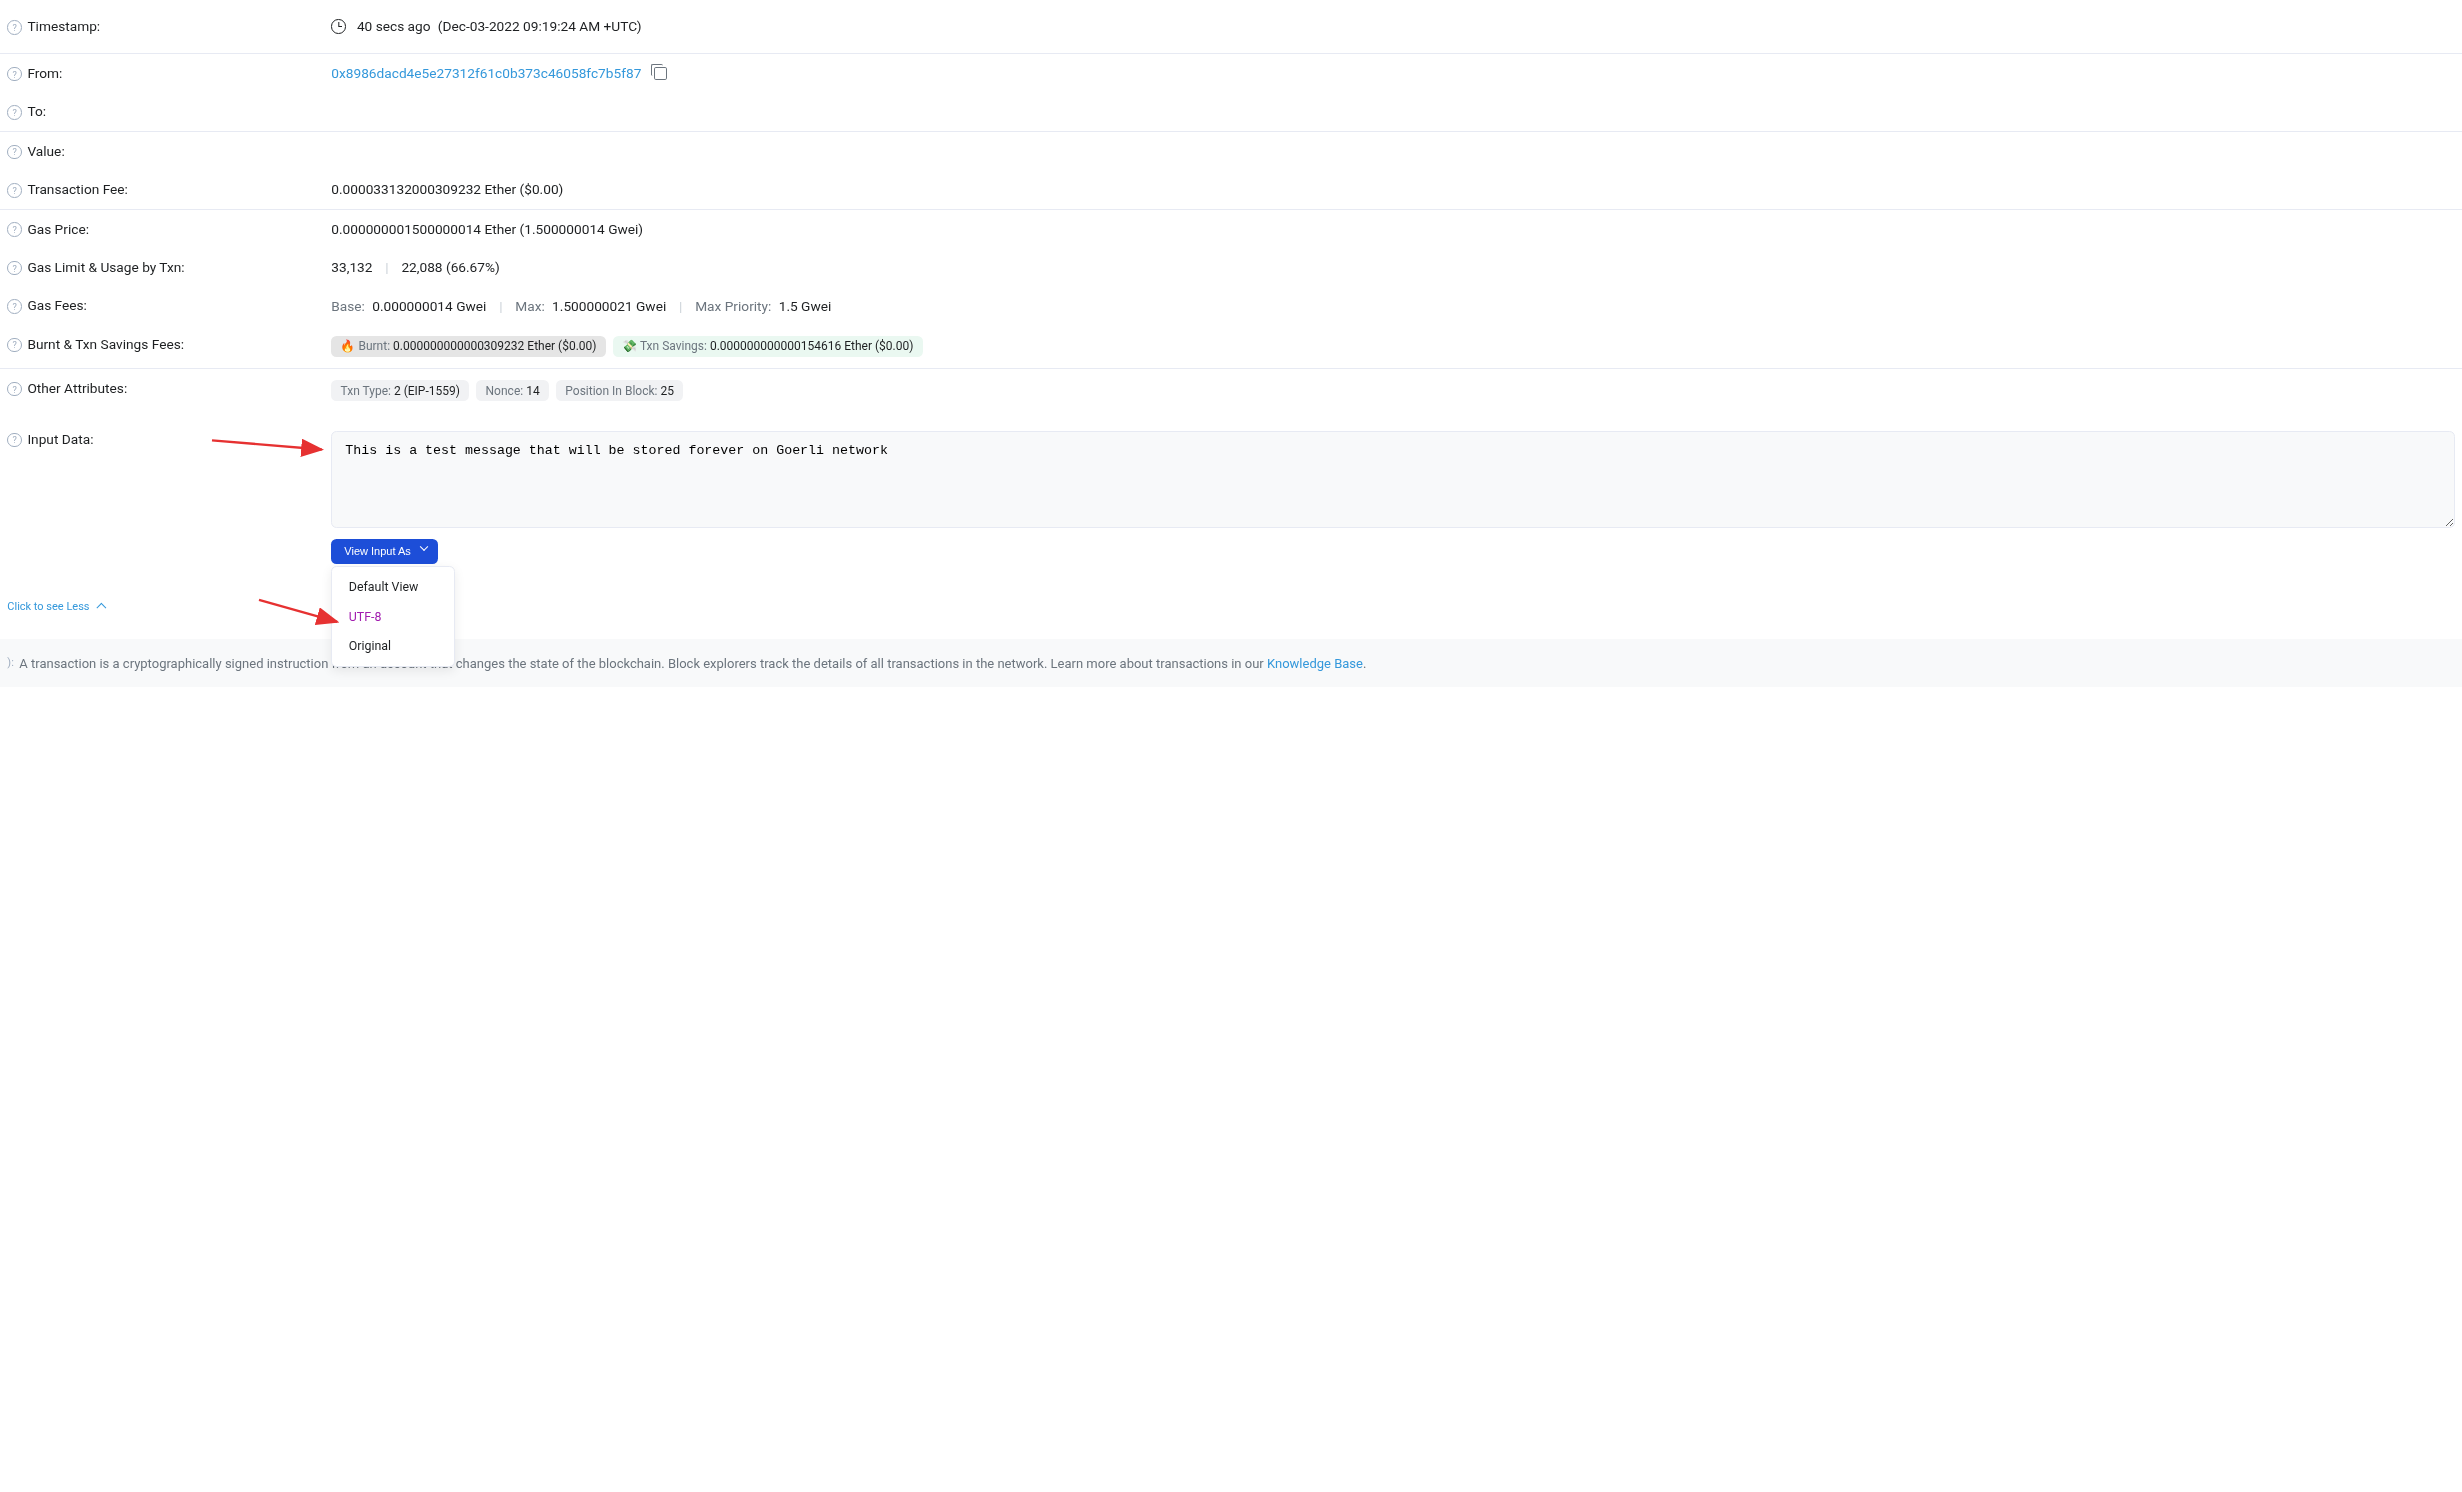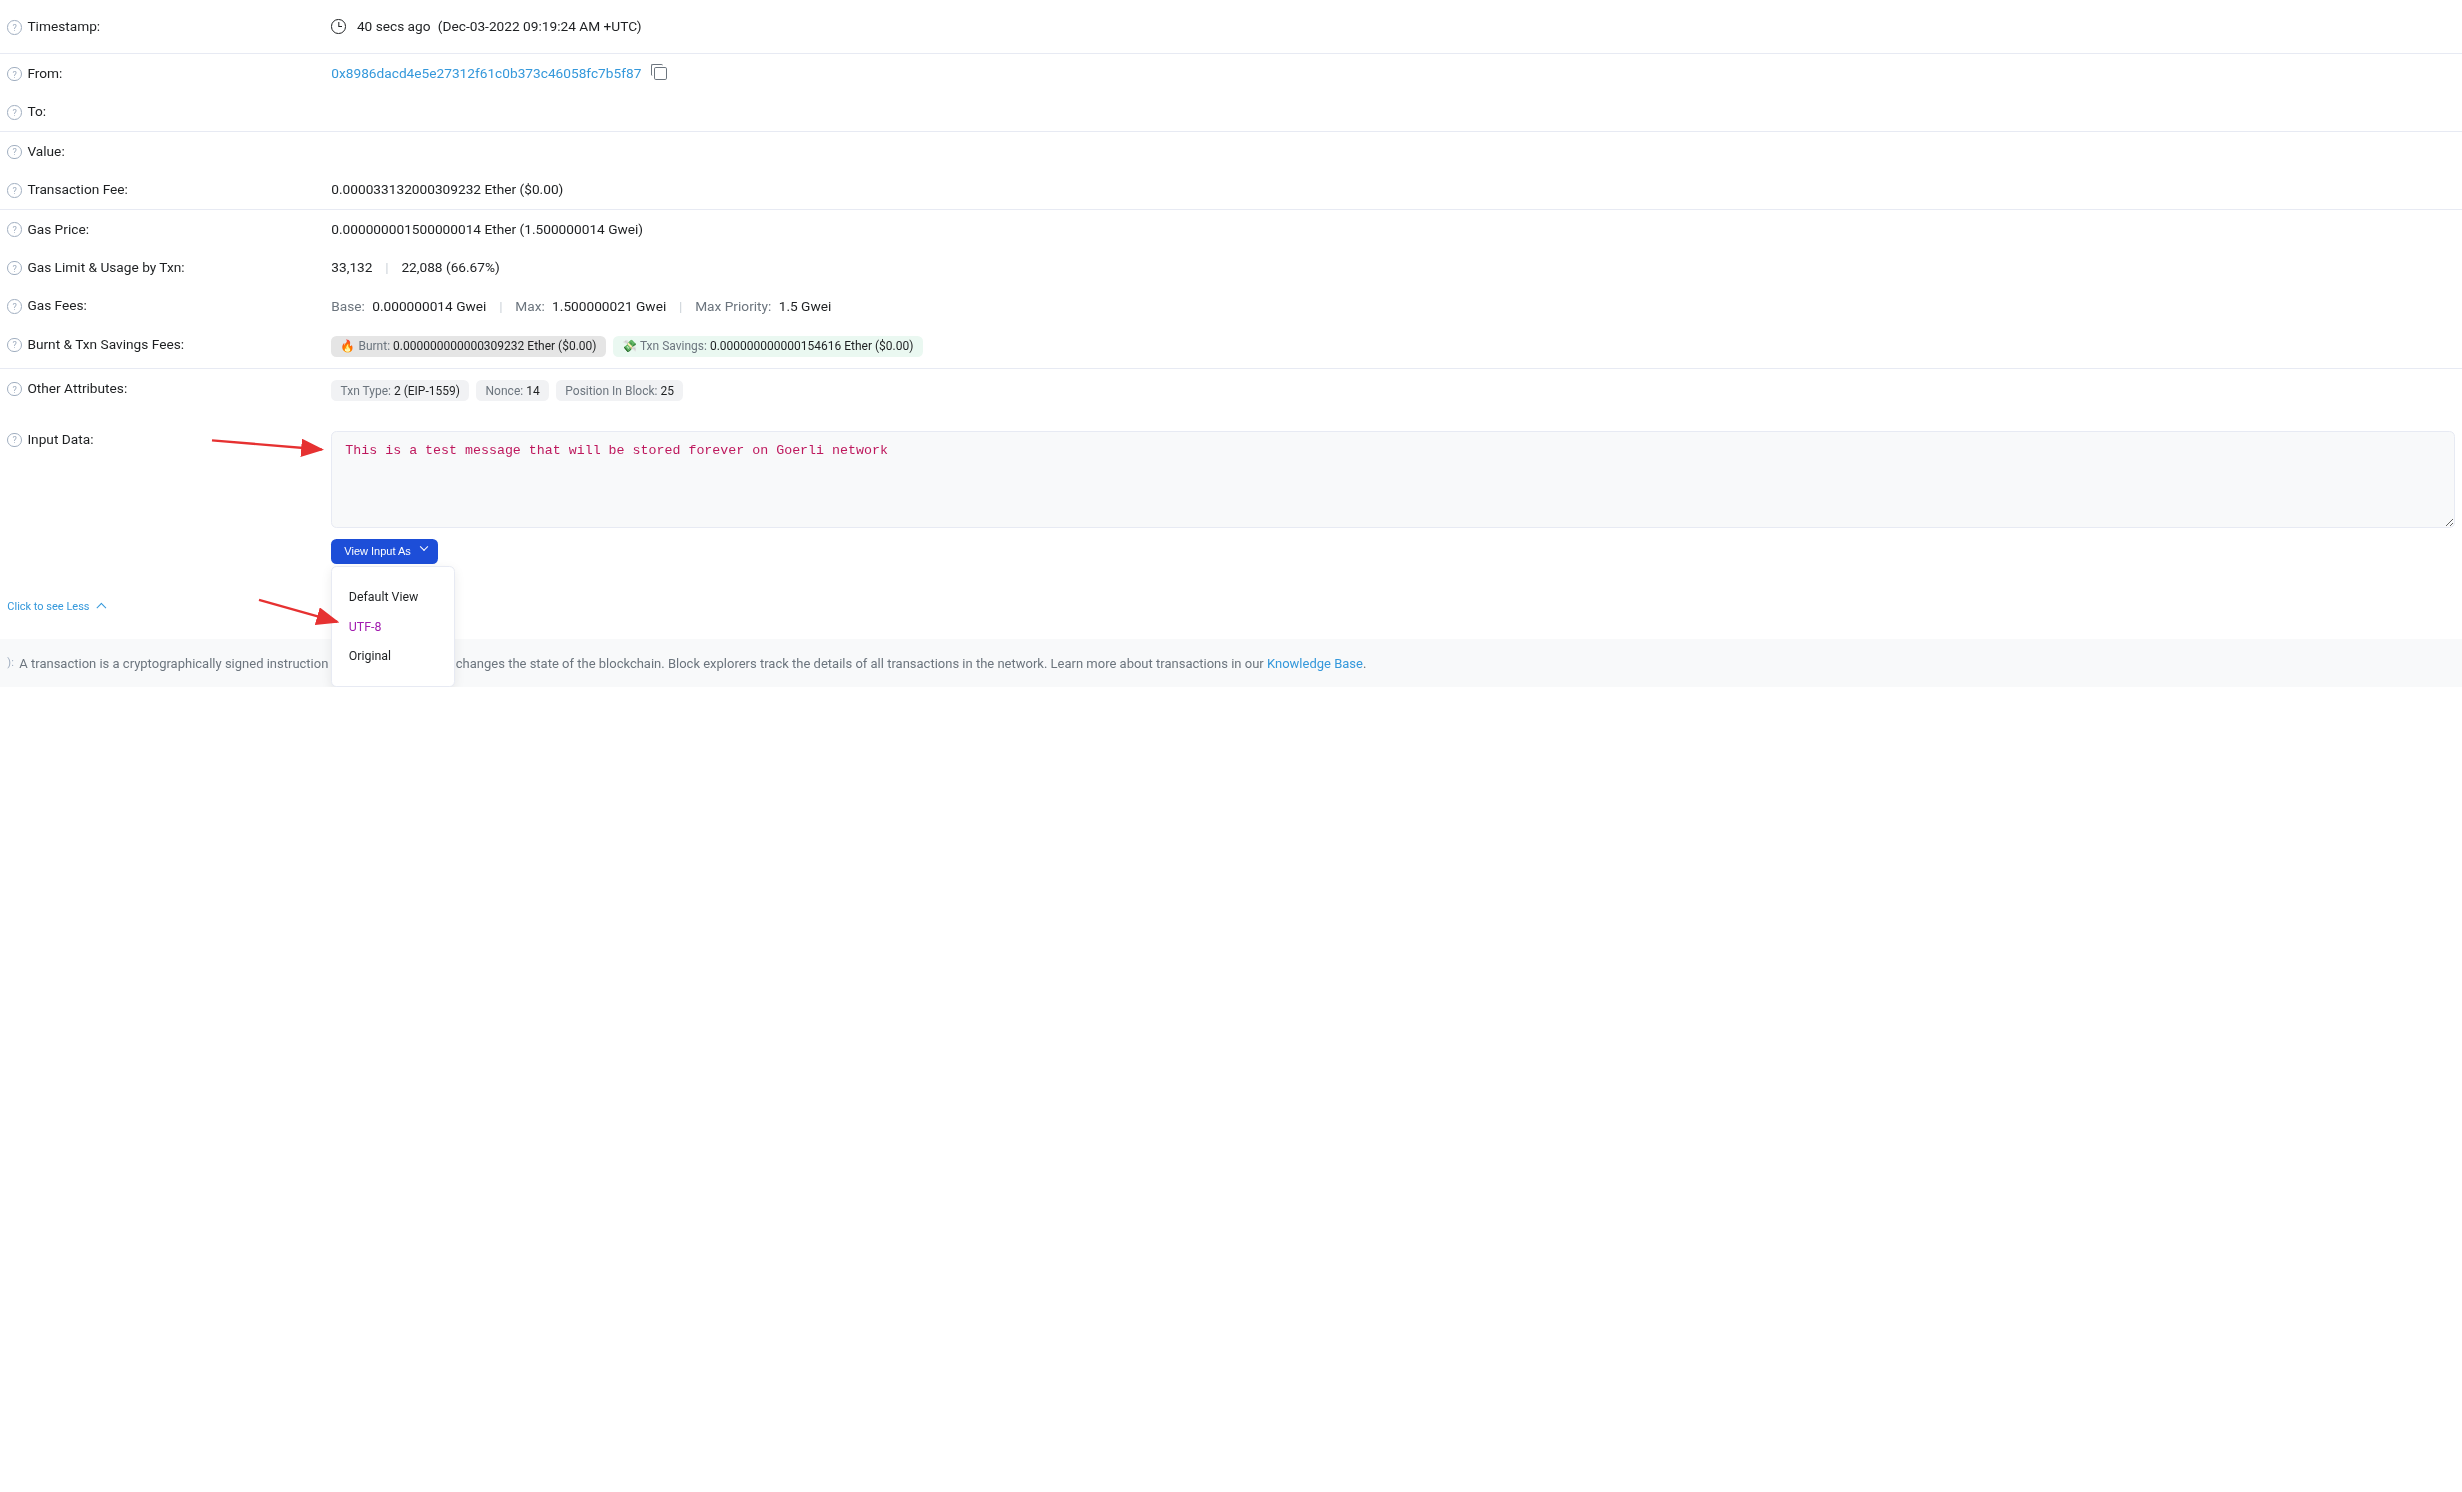--- a/index.html
+++ b/index.html
@@ -122,21 +122,21 @@
     }
     .textarea-box {
       width: 100%;
       min-height: 97px;
       background: #f8f9fa;
       border: 0.9px solid #e7eaf3;
       border-radius: 5.5px;
       padding: 11px 13px;
       font-family: "SFMono-Regular", Consolas, "Liberation Mono", Menlo, monospace;
       font-size: 13.3px;
-      color: #be185d;
+      color: #000000;
       resize: both;
       overflow: auto;
       white-space: pre-wrap;
     }
     .btn-dark {
       background: #1d4ed8;
       color: #fff;
       border: none;
       border-radius: 5.5px;
       padding: 6.4px 13px;
@@ -162,21 +162,21 @@
     .dropdown-menu {
       position: absolute;
       top: 38px;
       left: 0;
       background: #fff;
       border: 0.9px solid #e7eaf3;
       border-radius: 5.5px;
       box-shadow: 0 3.7px 11px rgba(0,0,0,0.08);
       min-width: 124px;
       z-index: 100;
-      padding: 15px 0;
+      padding: 5px 0;
     }
     .dropdown-item {
       padding: 7.3px 16.5px;
       font-size: 12.4px;
       color: #1e2022;
       cursor: pointer;
     }
     .dropdown-item.active { color: #a21caf; }
     .see-less {
       padding: 18.3px 7.3px 26px;

